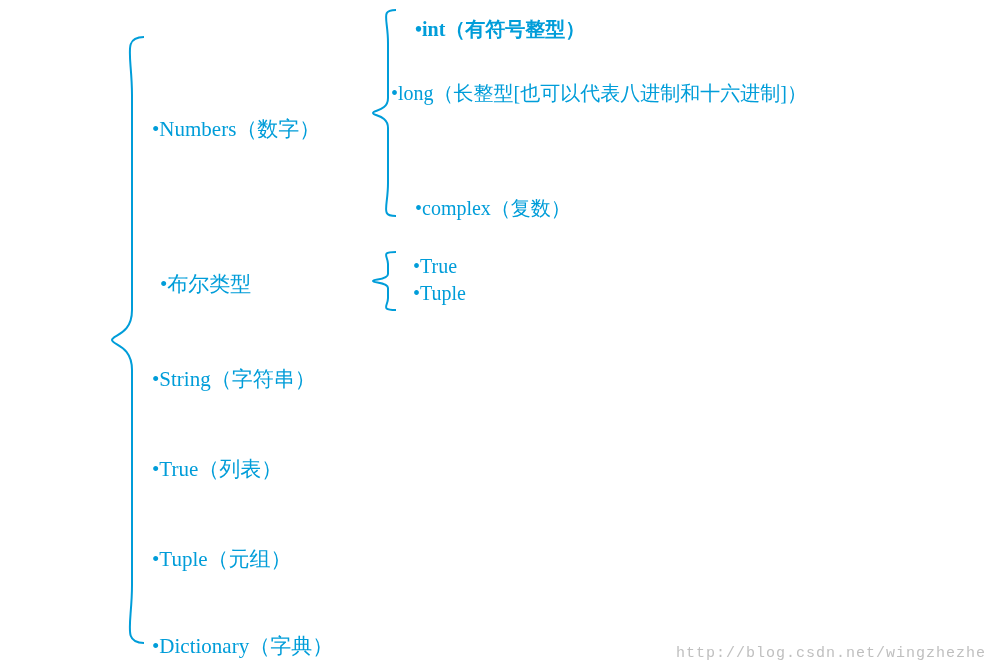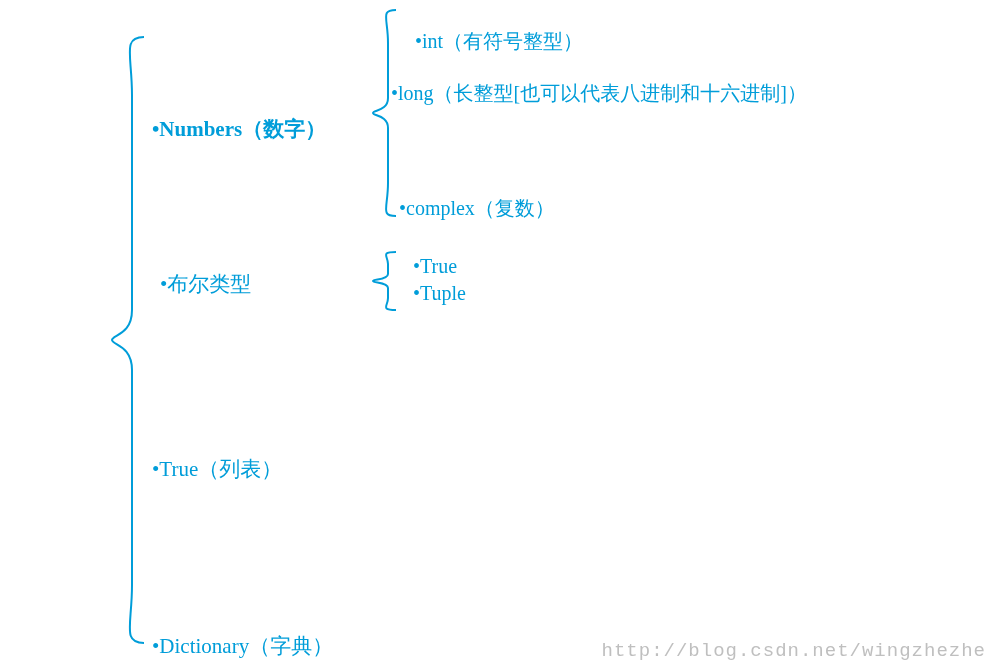--- a/index.html
+++ b/index.html
@@ -16,45 +16,47 @@
     .item1 { position: absolute; font-size: 21px; white-space: nowrap; }
     .brace-n { position: absolute; left: 370px; top: 8px; height: 210px; width: 28px; }
     .brace-b { position: absolute; left: 370px; top: 250px; height: 62px; width: 28px; }
     .sub-item { position: absolute; font-size: 20px; white-space: nowrap; }
     .watermark {
       position: absolute;
       bottom: 8px;
       right: 10px;
       color: #bfbfbf;
       font-family: "Courier New", monospace;
-      font-size: 19px;
+      font-size: 15px;
       letter-spacing: 1px;
     }
   </style>
 </head>
 <body>
 
 <div class="main">
 
   <svg class="brace-l" viewBox="0 0 40 610" preserveAspectRatio="none">
     <path d="M36 2 C14 2 24 20 24 60 L24 275 C24 300 4 300 4 305 C4 310 24 310 24 335 L24 550 C24 590 14 608 36 608" fill="none" stroke="#009dd9" stroke-width="2"></path>
   </svg>
 
-  <div class="item1" style="left:152px; top:115px;font-weight:bold;">•Numbers（数字）</div>
+  <div class="item1" style="left:152px; top:115px;">•Numbers（数字）</div>
   <div class="item1" style="left:160px; top:270px;">•布尔类型</div>
+  <div class="item1" style="left:152px; top:365px;">•String（字符串）</div>
   <div class="item1" style="left:152px; top:455px;">•True（列表）</div>
+  <div class="item1" style="left:152px; top:545px;">•Tuple（元组）</div>
   <div class="item1" style="left:152px; top:632px;">•Dictionary（字典）</div>
 
   <svg class="brace-n" viewBox="0 0 28 210" preserveAspectRatio="none">
     <path d="M26 2 C10 2 18 10 18 35 L18 90 C18 103 3 102 3 105 C3 108 18 107 18 120 L18 175 C18 200 10 208 26 208" fill="none" stroke="#009dd9" stroke-width="2"></path>
   </svg>
 
-  <div class="sub-item" style="left:415px; top:28px;">•int（有符号整型）</div>
+  <div class="sub-item" style="left:415px; top:16px;font-weight:bold;">•int（有符号整型）</div>
   <div class="sub-item" style="left:391px; top:80px;">•long（长整型[也可以代表八进制和十六进制]）</div>
-  <div class="sub-item" style="left:399px; top:195px;">•complex（复数）</div>
+  <div class="sub-item" style="left:415px; top:195px;">•complex（复数）</div>
 
   <svg class="brace-b" viewBox="0 0 28 62" preserveAspectRatio="none">
     <path d="M26 2 C10 2 18 6 18 14 L18 24 C18 30 3 29 3 31 C3 33 18 32 18 38 L18 48 C18 56 10 60 26 60" fill="none" stroke="#009dd9" stroke-width="2"></path>
   </svg>
 
   <div class="sub-item" style="left:413px; top:255px;text-align:right;">•True</div>
   <div class="sub-item" style="left:413px; top:282px;">•Tuple</div>
 
   <div class="watermark">http://blog.csdn.net/wingzhezhe</div>
 

